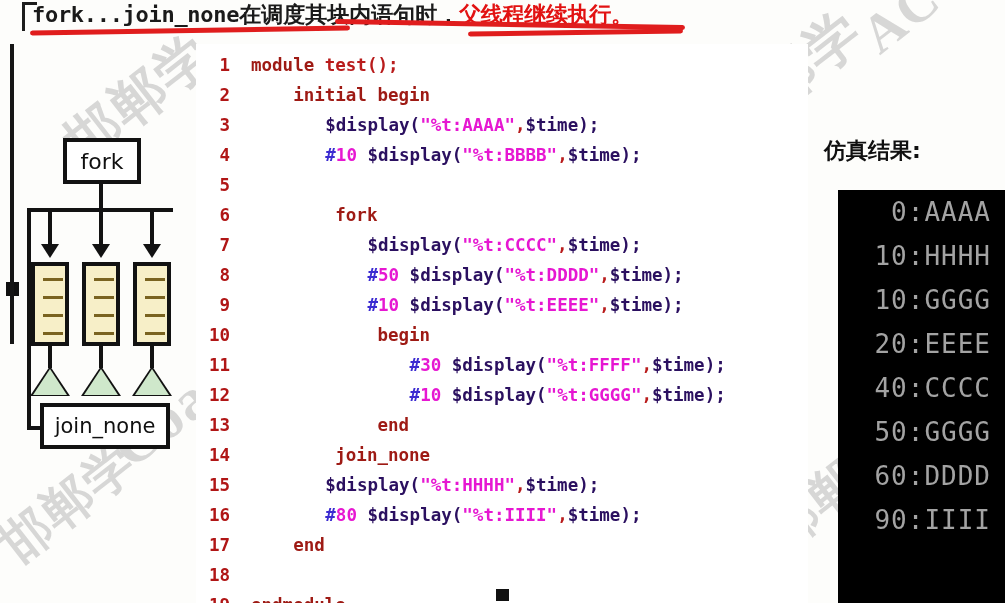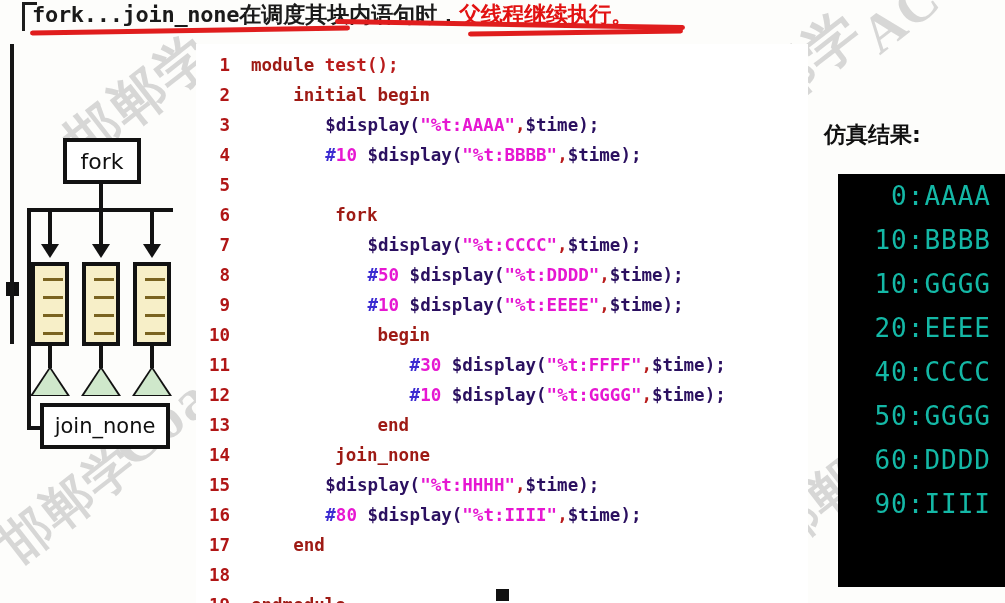--- a/index.html
+++ b/index.html
@@ -195,21 +195,21 @@
   .fn    { color: #2b1060; }
   .str   { color: #e617d2; }
   .num   { color: #e617d2; }
   .hash  { color: #3b2bd1; }
   .punc  { color: #2b1060; }
   .plain { color: #b91c1c; }
 
   
   .results {
     position: absolute;
-    left: 808px; top: 28px;
+    left: 808px; top: 44px;
     width: 197px; height: 559px;
     z-index: 5;
     text-decoration: underline;
   }
   .res-title {
     position: absolute;
     left: 16px; top: 92px;
     font-family: "DejaVu Sans", sans-serif;
     font-weight: bold;
     font-size: 22px;
@@ -220,21 +220,21 @@
     position: absolute;
     left: 30px; top: 146px;
     width: 167px;
     height: 413px;
     background: #000000;
     overflow: hidden;
   }
   .term-line {
     font-family: "DejaVu Sans Mono", monospace;
     font-size: 26px;
-    color: #14b8a6;
+    color: #a3a3a3;
     text-align: right;
     padding-right: 14px;
     line-height: 44px;
     white-space: pre;
     letter-spacing: 1px;
   }
   .bottom-sq {
     position: absolute;
     left: 496px; top: 589px;
     width: 13px; height: 12px;
@@ -333,21 +333,21 @@
   <div class="left-rail"></div>
 
   <div class="code-panel">
     <div class="code-rows" id="code-rows"><span class="crow"><span class="lnum">1</span><span><span class="kw">module </span><span class="plain">test</span><span class="plain">();</span></span></span><span class="crow"><span class="lnum">2</span><span><span class="plain">    </span><span class="kw">initial begin</span></span></span><span class="crow"><span class="lnum">3</span><span><span class="plain">        </span><span class="fn">$display</span><span class="punc">(</span><span class="str">"%t:AAAA"</span><span class="plain">,</span><span class="fn">$time</span><span class="punc">);</span></span></span><span class="crow"><span class="lnum">4</span><span><span class="plain">        </span><span class="hash">#</span><span class="num">10</span><span class="plain"> </span><span class="fn">$display</span><span class="punc">(</span><span class="str">"%t:BBBB"</span><span class="plain">,</span><span class="fn">$time</span><span class="punc">);</span></span></span><span class="crow"><span class="lnum">5</span><span></span></span><span class="crow"><span class="lnum">6</span><span><span class="plain">        </span><span class="kw">fork</span></span></span><span class="crow"><span class="lnum">7</span><span><span class="plain">            </span><span class="fn">$display</span><span class="punc">(</span><span class="str">"%t:CCCC"</span><span class="plain">,</span><span class="fn">$time</span><span class="punc">);</span></span></span><span class="crow"><span class="lnum">8</span><span><span class="plain">            </span><span class="hash">#</span><span class="num">50</span><span class="plain"> </span><span class="fn">$display</span><span class="punc">(</span><span class="str">"%t:DDDD"</span><span class="plain">,</span><span class="fn">$time</span><span class="punc">);</span></span></span><span class="crow"><span class="lnum">9</span><span><span class="plain">            </span><span class="hash">#</span><span class="num">10</span><span class="plain"> </span><span class="fn">$display</span><span class="punc">(</span><span class="str">"%t:EEEE"</span><span class="plain">,</span><span class="fn">$time</span><span class="punc">);</span></span></span><span class="crow"><span class="lnum">10</span><span><span class="plain">            </span><span class="kw">begin</span></span></span><span class="crow"><span class="lnum">11</span><span><span class="plain">                </span><span class="hash">#</span><span class="num">30</span><span class="plain"> </span><span class="fn">$display</span><span class="punc">(</span><span class="str">"%t:FFFF"</span><span class="plain">,</span><span class="fn">$time</span><span class="punc">);</span></span></span><span class="crow"><span class="lnum">12</span><span><span class="plain">                </span><span class="hash">#</span><span class="num">10</span><span class="plain"> </span><span class="fn">$display</span><span class="punc">(</span><span class="str">"%t:GGGG"</span><span class="plain">,</span><span class="fn">$time</span><span class="punc">);</span></span></span><span class="crow"><span class="lnum">13</span><span><span class="plain">            </span><span class="kw">end</span></span></span><span class="crow"><span class="lnum">14</span><span><span class="plain">        </span><span class="kw">join_none</span></span></span><span class="crow"><span class="lnum">15</span><span><span class="plain">        </span><span class="fn">$display</span><span class="punc">(</span><span class="str">"%t:HHHH"</span><span class="plain">,</span><span class="fn">$time</span><span class="punc">);</span></span></span><span class="crow"><span class="lnum">16</span><span><span class="plain">        </span><span class="hash">#</span><span class="num">80</span><span class="plain"> </span><span class="fn">$display</span><span class="punc">(</span><span class="str">"%t:IIII"</span><span class="plain">,</span><span class="fn">$time</span><span class="punc">);</span></span></span><span class="crow"><span class="lnum">17</span><span><span class="plain">    </span><span class="kw">end</span></span></span><span class="crow"><span class="lnum">18</span><span></span></span><span class="crow"><span class="lnum">19</span><span><span class="kw">endmodule</span></span></span></div>
   </div>
 
   <div class="results">
     <div class="res-title">仿真结果:</div>
     <div class="terminal" id="terminal">
         <div class="term-line"> 0:AAAA</div>
-        <div class="term-line">10:BBBB</div>
+        <div class="term-line">10:HHHH</div>
         <div class="term-line">10:GGGG</div>
         <div class="term-line">20:EEEE</div>
         <div class="term-line">40:CCCC</div>
         <div class="term-line">50:GGGG</div>
         <div class="term-line">60:DDDD</div>
         <div class="term-line">90:IIII</div>
       </div>
 
   </div>
 

